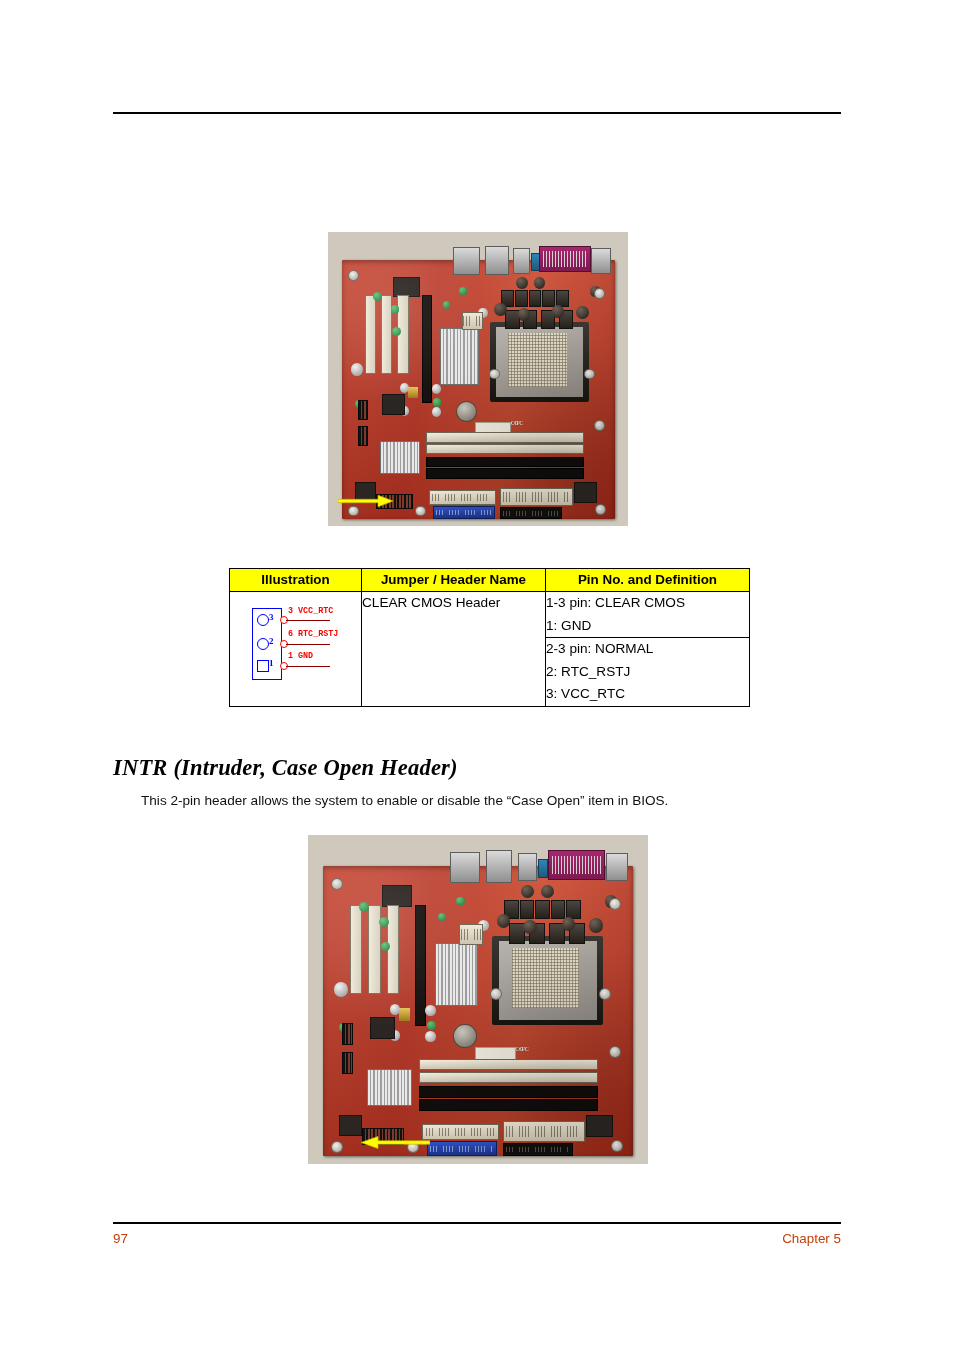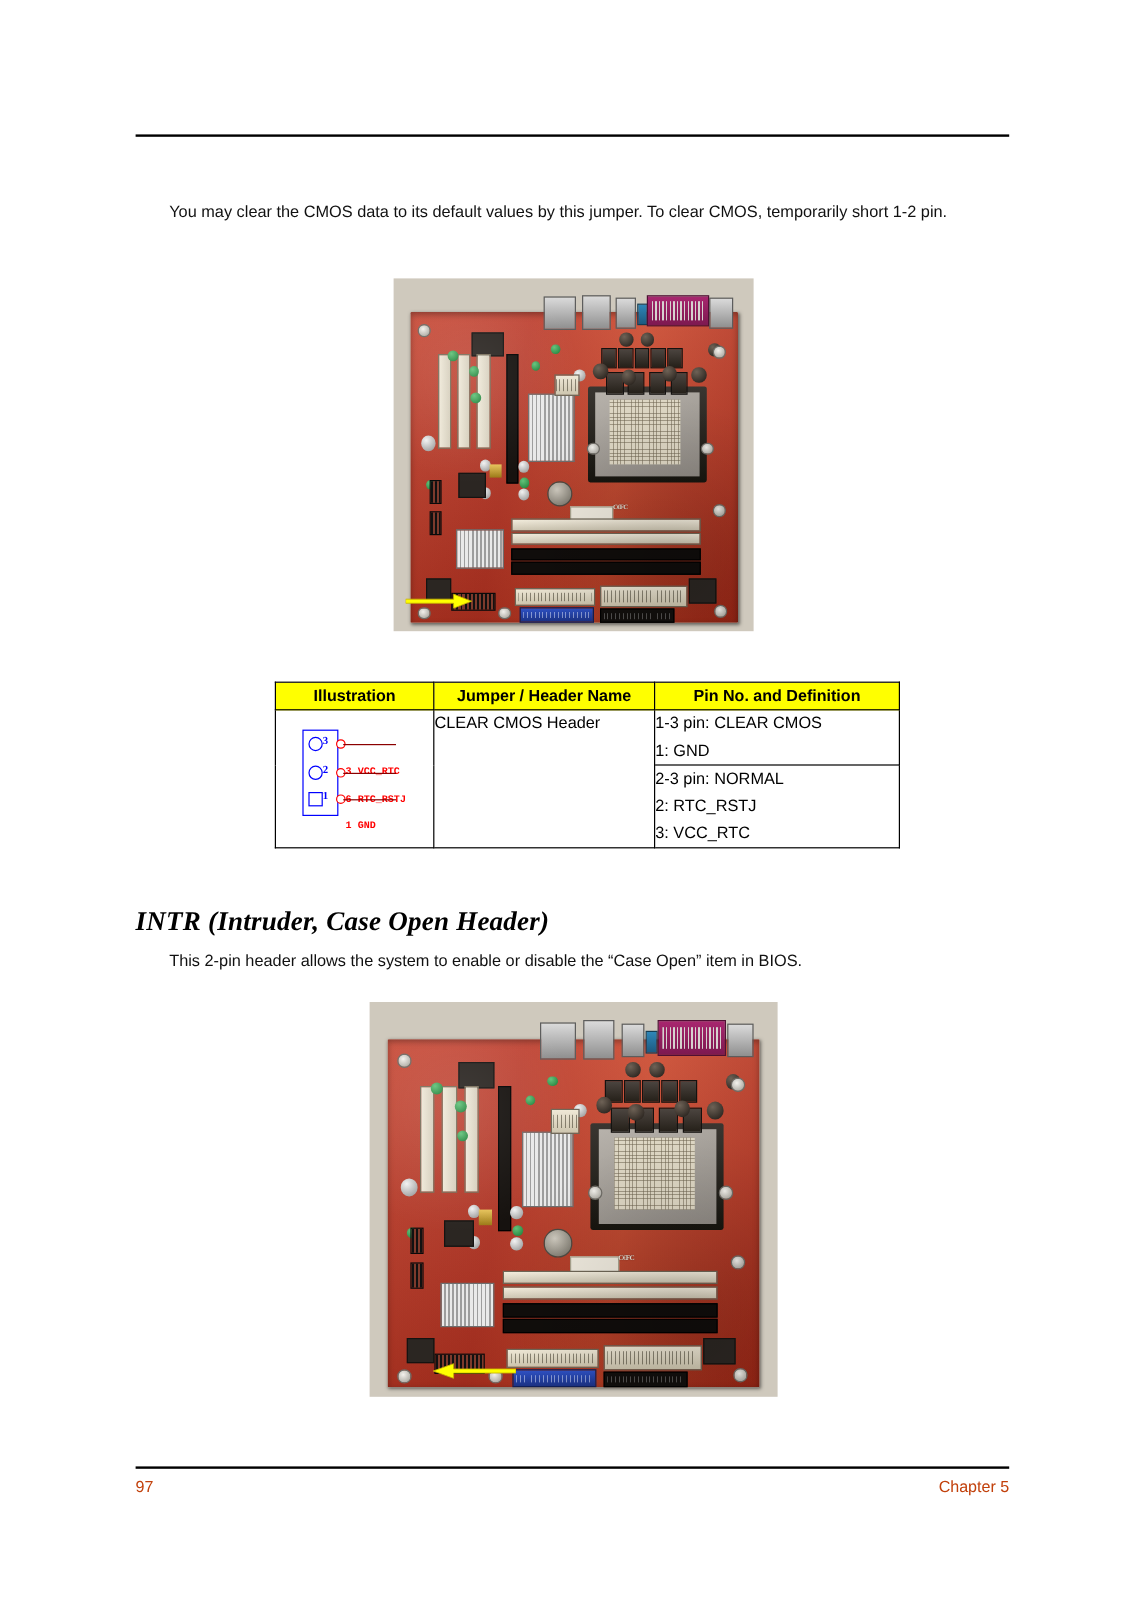--- a/index.html
+++ b/index.html
@@ -256,21 +256,20 @@
   }
   .jd-label {
     position: absolute;
     left: 36px;
     font-family: "Liberation Mono", monospace;
     font-weight: bold;
     font-size: 8.4px;
     color: #ff0000;
     line-height: 9px;
     white-space: nowrap;
-    margin-top: 32px;
   }
 
   
   .footer-left, .footer-right {
     position: absolute;
     top: 1231px;
     font-size: 13.4px;
     color: #c2410c;
   }
   .footer-left { left: 113px; }
@@ -278,21 +277,21 @@
 </style>
 </head>
 <body>
 
 <div class="page">
 
   <div class="rule-top"></div>
 
 
   <p class="body-text" id="clr-body">
-    <span>You may clear the CMOS data to its default values by this jumper. To clear CMOS, temporarily short 1-2 pin.</span><br>
+    <br>
   </p>
 
   <div class="photo" id="photo-1">
     <div class="mb">
 
       <div class="f io-metal" style="left:41%;top:-5%;width:9%;height:10%;"></div>
       <div class="f io-metal" style="left:52.5%;top:-5.5%;width:8%;height:10.5%;"></div>
       <div class="f io-metal" style="left:63%;top:-4.5%;width:5.5%;height:9%;"></div>
       <div class="f io-teal" style="left:69.5%;top:-2.5%;width:2.6%;height:6%;"></div>
       <div class="f io-purple" style="left:72.5%;top:-5.5%;width:18%;height:9.5%;position:absolute;"></div>

